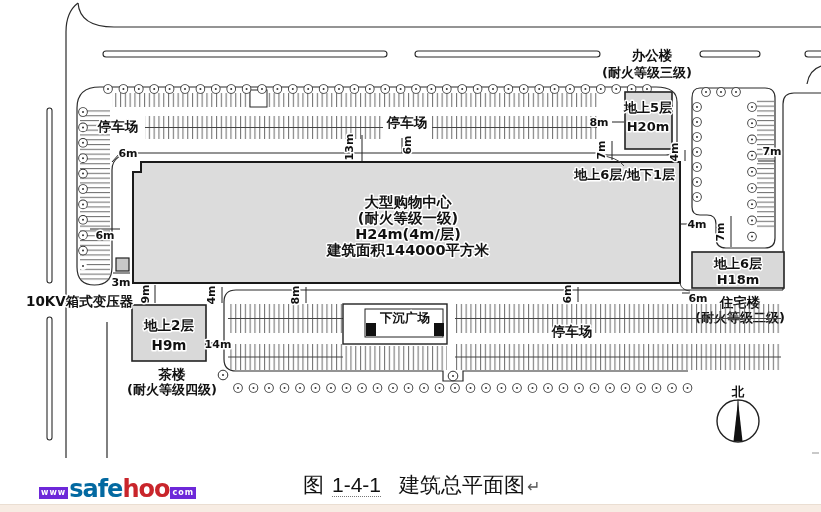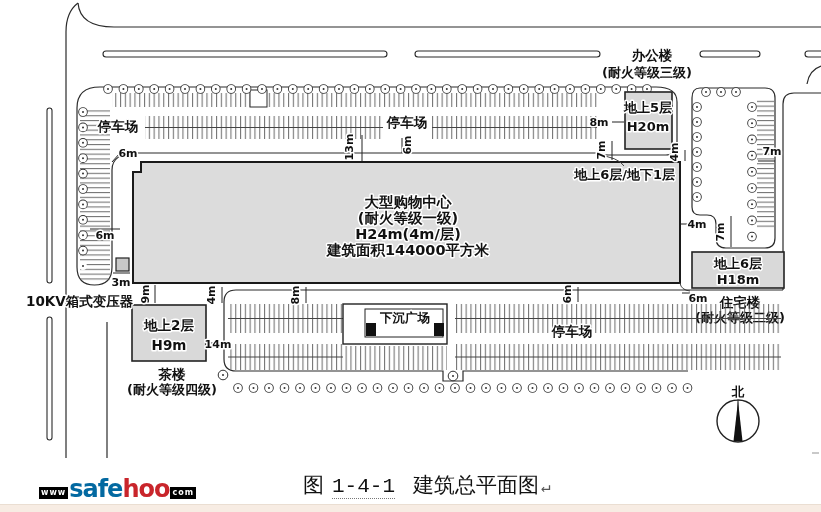--- a/index.html
+++ b/index.html
@@ -16,28 +16,28 @@
   .thin{stroke:#444;stroke-width:1;fill:none;}
   .dimln{stroke:#222;stroke-width:1;fill:none;}
   .box{fill:#d9d9d9;stroke:#222;stroke-width:1.6;}
   .bldg{fill:#dcdcdc;stroke:#1a1a1a;stroke-width:2;}
   .outline{fill:none;stroke:#2b2b2b;stroke-width:1.2;}
   .median{fill:#fff;stroke:#2b2b2b;stroke-width:1.1;}
   .t1{stroke:#333;stroke-width:9.6;stroke-linecap:round;fill:none;}
   .t2{stroke:#fff;stroke-width:7.8;stroke-linecap:round;fill:none;}
   .t3{stroke:#333;stroke-width:2;stroke-linecap:round;fill:none;}
   
-  .caption{position:absolute;left:303px;top:471px;font-family:Liberation Mono, monospace;
+  .caption{position:absolute;left:303px;top:471px;font-family:Liberation Sans, sans-serif;
            font-size:21px;color:#111;white-space:nowrap;}
   .caption .dotted{border-bottom:1.5px dotted #777;}
   .caption .sp{display:inline-block;width:18px;}
   .caption .sp2{display:inline-block;width:8px;}
   .pmark{color:#555;font-size:16px;margin-left:2px;}
   .logo{position:absolute;left:38px;top:477px;display:flex;align-items:flex-end;line-height:1;}
-  .logo-tag{background:#000000;color:#fff;font-size:8px;font-weight:700;letter-spacing:1px;padding:2px 2px;margin:0 1px 2px 1px;}
+  .logo-tag{background:#6d28d9;color:#fff;font-size:8px;font-weight:700;letter-spacing:1px;padding:2px 2px;margin:0 1px 2px 1px;}
   .logo-safe{color:#0369a1;font-weight:800;font-size:24px;letter-spacing:-1px;}
   .logo-hoo{color:#c9252b;font-weight:800;font-size:24px;letter-spacing:-1px;text-align:right;}
   .footer-strip{position:absolute;left:0;bottom:0;width:821px;height:7px;background:#f7ece3;border-top:1px solid #eaded2;}
   .artifact{position:absolute;left:812px;top:452px;width:7px;height:2px;background:#c9c9c9;}
 </style>
 </head>
 <body>
 
 <div id="page">
 

